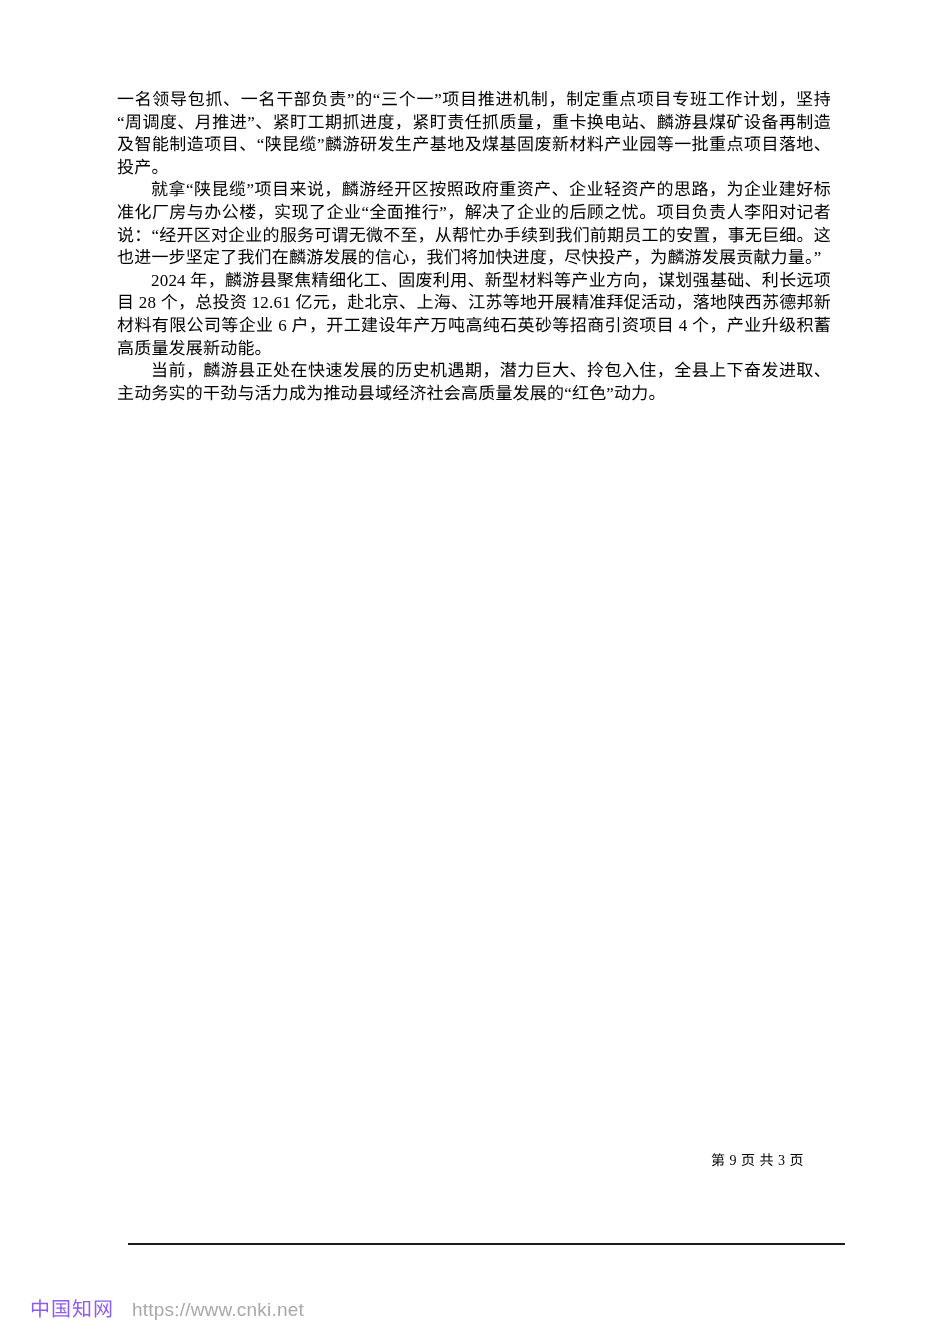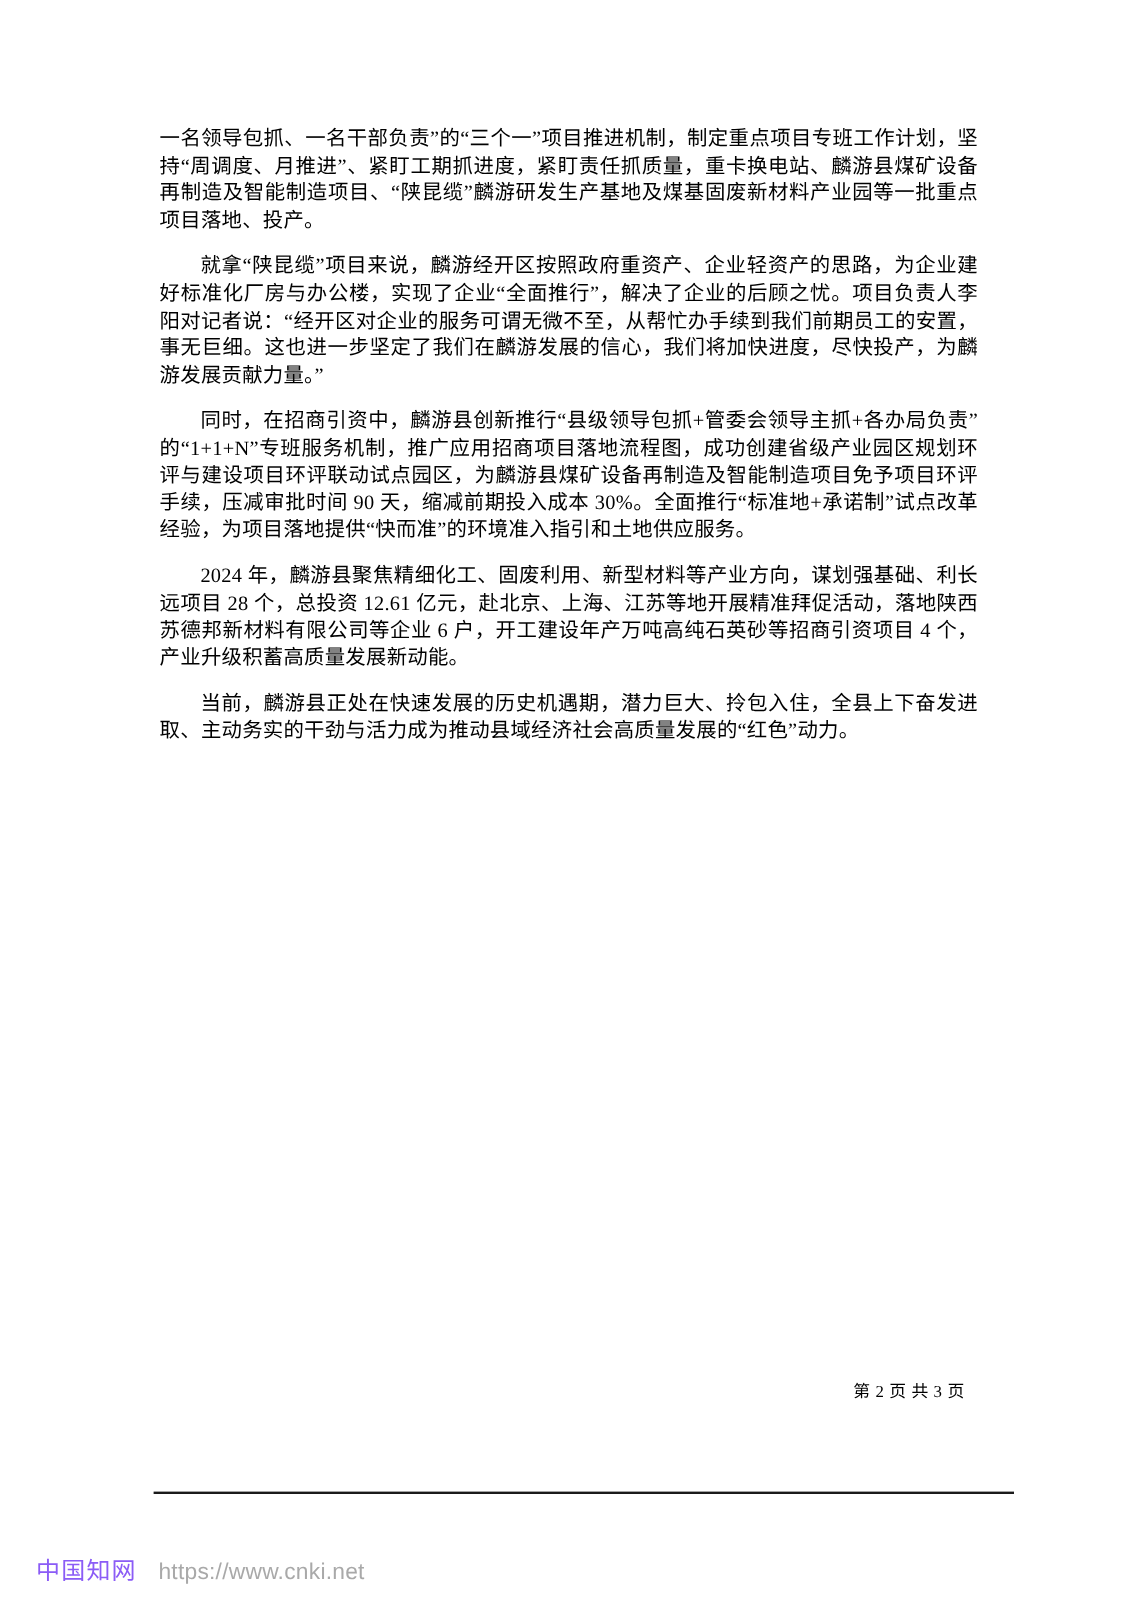--- a/index.html
+++ b/index.html
@@ -22,21 +22,21 @@
     left: 117px;
     top: 89px;
     width: 714px;
     font-size: 17px;
     line-height: 22.6px;
     color: #000000;
     text-align: justify;
     letter-spacing: 0.2px;
   }
   .article p {
-    margin: 16px;
+    margin: 0;
     padding: 0;
     text-indent: 2em;
   }
   .article p.continuation {
     text-indent: 0;
   }
   .page-indicator {
     position: absolute;
     left: 711px;
     top: 1152px;
@@ -79,26 +79,25 @@
   }
 </style>
 </head>
 <body>
 
 <div class="page">
 
   <div class="article">
     <p class="continuation">一名领导包抓、一名干部负责”的“三个一”项目推进机制，制定重点项目专班工作计划，坚持“周调度、月推进”、紧盯工期抓进度，紧盯责任抓质量，重卡换电站、麟游县煤矿设备再制造及智能制造项目、“陕昆缆”麟游研发生产基地及煤基固废新材料产业园等一批重点项目落地、投产。</p>
     <p>就拿“陕昆缆”项目来说，麟游经开区按照政府重资产、企业轻资产的思路，为企业建好标准化厂房与办公楼，实现了企业“全面推行”，解决了企业的后顾之忧。项目负责人李阳对记者说：“经开区对企业的服务可谓无微不至，从帮忙办手续到我们前期员工的安置，事无巨细。这也进一步坚定了我们在麟游发展的信心，我们将加快进度，尽快投产，为麟游发展贡献力量。”</p>
-    <p>同时，在招商引资中，麟游县创新推行“县级领导包抓+管委会领导主抓+各办局负责”的“1+1+N”专班服务机制，推广应用招商项目落地流程图，成功创建省级产业园区规划环评与建设项目环评联动试点园区，为麟游县煤矿设备再制造及智能制造项目免予项目环评手续，压减审批时间 90 天，缩减前期投入成本 30%。全面推行“标准地+承诺制”试点改革经验，为项目落地提供“快而准”的环境准入指引和土地供应服务。</p>
     <p>2024 年，麟游县聚焦精细化工、固废利用、新型材料等产业方向，谋划强基础、利长远项目 28 个，总投资 12.61 亿元，赴北京、上海、江苏等地开展精准拜促活动，落地陕西苏德邦新材料有限公司等企业 6 户，开工建设年产万吨高纯石英砂等招商引资项目 4 个，产业升级积蓄高质量发展新动能。</p>
     <p>当前，麟游县正处在快速发展的历史机遇期，潜力巨大、拎包入住，全县上下奋发进取、主动务实的干劲与活力成为推动县域经济社会高质量发展的“红色”动力。</p>
   </div>
 
-  <div class="page-indicator">第 2 页 共 3 页</div>
+  <div class="page-indicator">第 9 页 共 3 页</div>
 
   <div class="footer-rule"></div>
 
   <div class="watermark">
     <span class="brand">中国知网</span>
     <a class="url">https://www.cnki.net</a>
   </div>
 
 </div>
 

